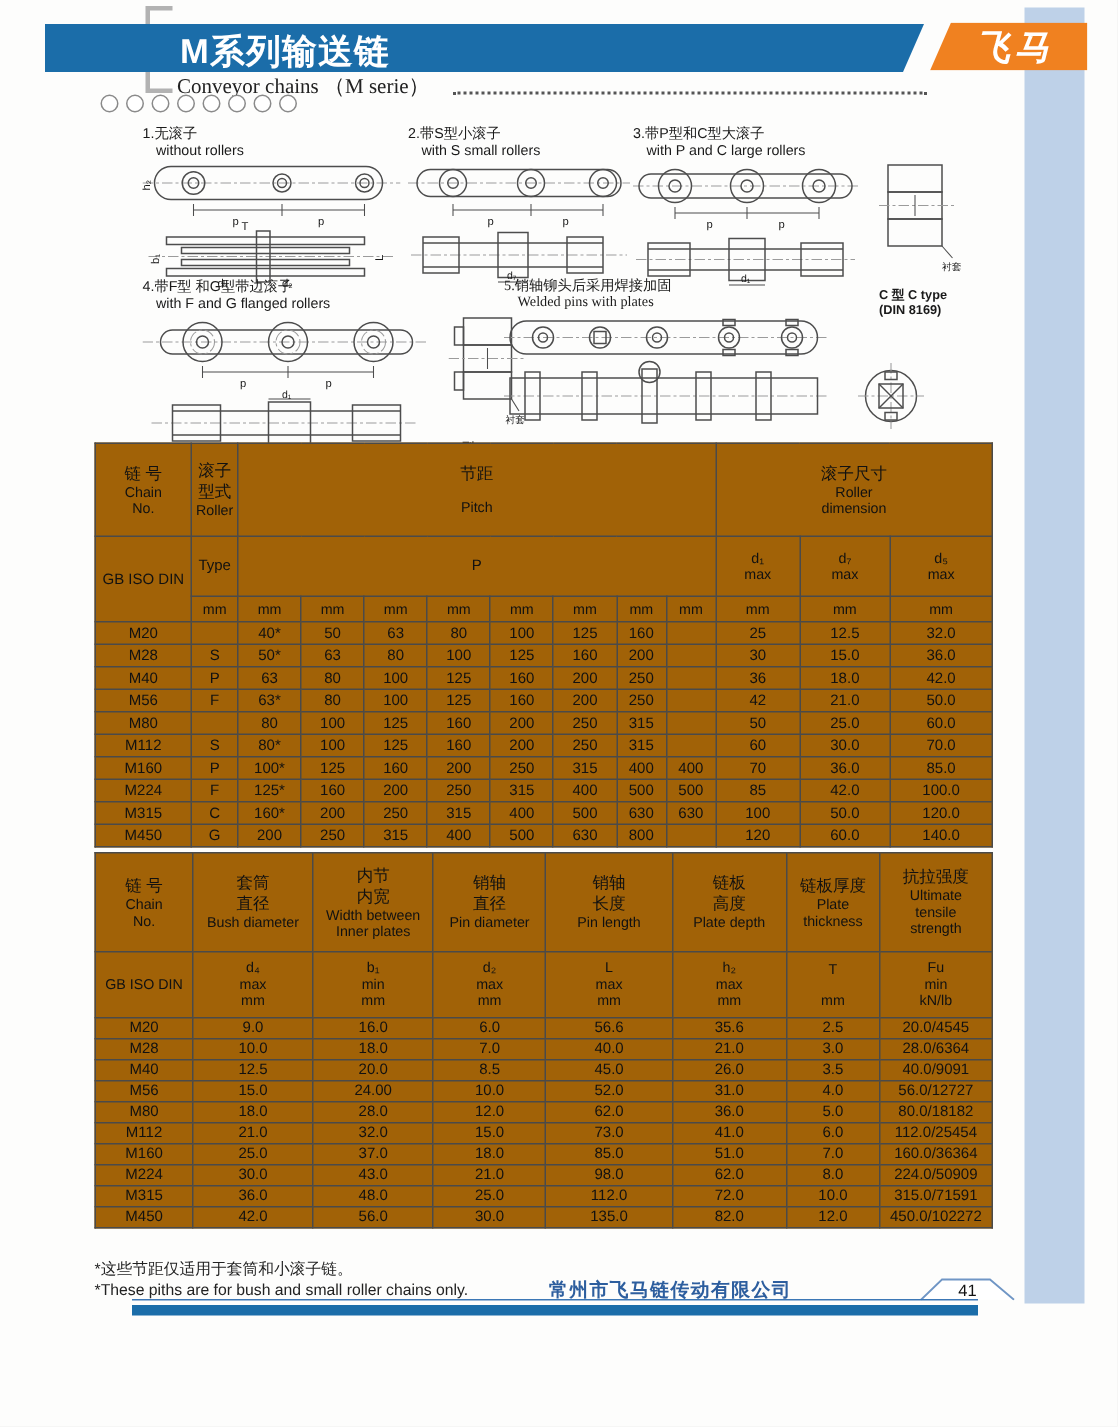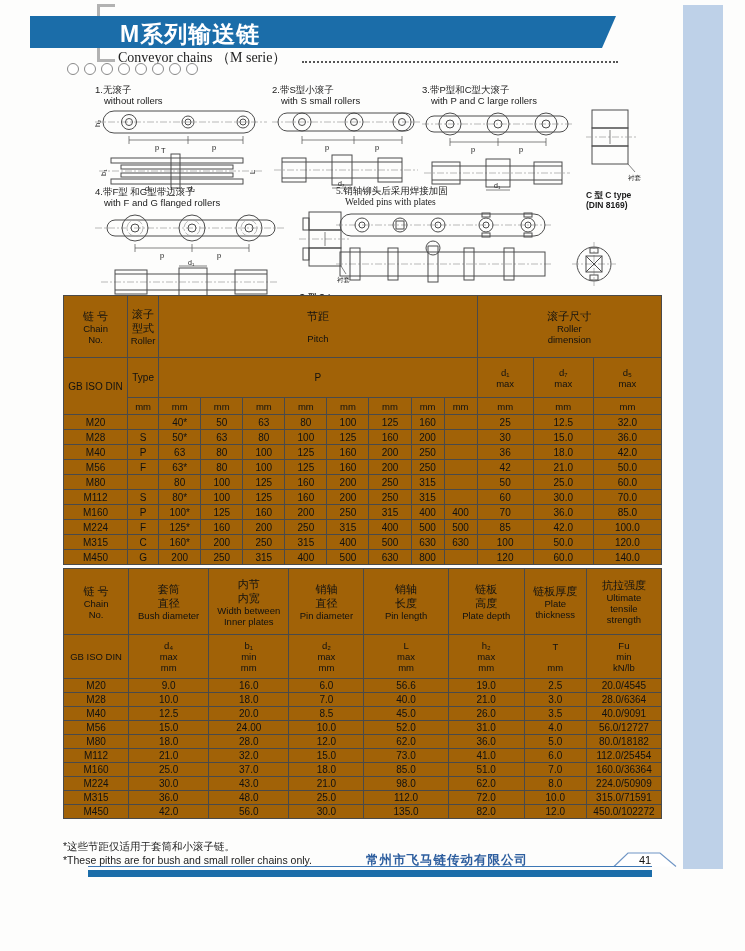--- a/index.html
+++ b/index.html
@@ -60,20 +60,23 @@
 </style>
 </head>
 <body>
 
 <div class="page">
 
   <div class="side-strip"></div>
   <div class="bracket"></div>
   <div class="banner">
     <span class="t">M系列输送链</span>
+  </div>
+  <div class="logo-band">
+    <span>飞马</span>
   </div>
   <div class="subtitle-row">
     <span class="sub">Conveyor chains （M serie）</span>
     <span class="dots"></span>
   </div>
   <div class="circles">
     <span></span>
       <span></span>
       <span></span>
       <span></span>
@@ -639,21 +642,21 @@
             </td>
         </tr>
       </tbody>
       <tbody id="t2-body">
           <tr>
             <td>M20</td>
             <td>9.0</td>
             <td>16.0</td>
             <td>6.0</td>
             <td>56.6</td>
-            <td>19.0</td>
+            <td>35.6</td>
             <td>2.5</td>
             <td>20.0/4545</td>
           </tr>
           <tr>
             <td>M28</td>
             <td>10.0</td>
             <td>18.0</td>
             <td>7.0</td>
             <td>40.0</td>
             <td>21.0</td>

